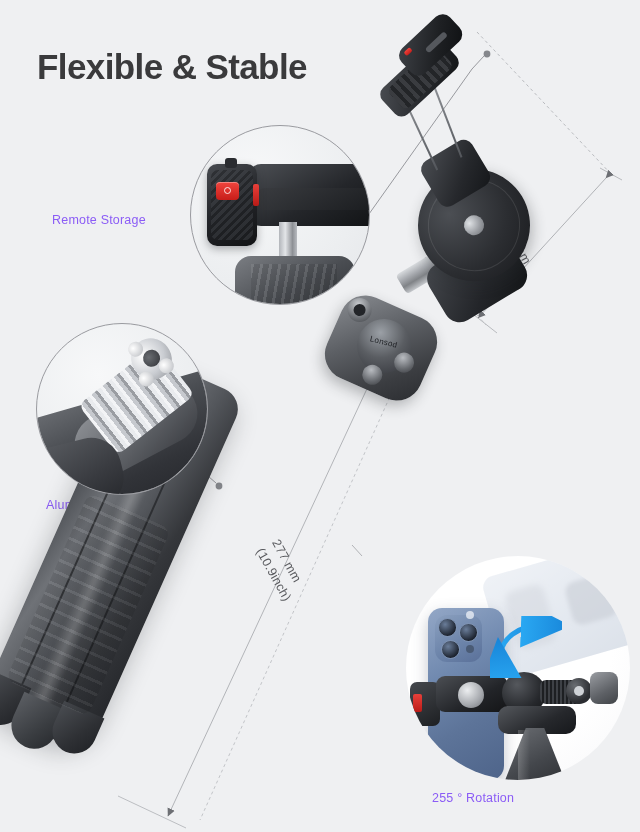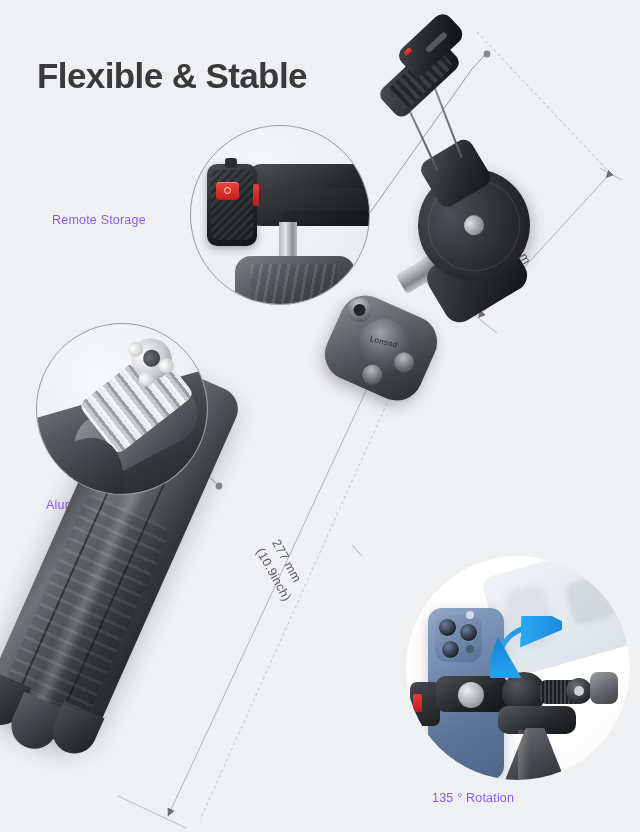--- a/index.html
+++ b/index.html
@@ -9,21 +9,21 @@
     font-family:"Liberation Sans", sans-serif;
     background:#eff0f2;
     position:relative;
     overflow:hidden;
     color:#4a4a4e;
   }
   #stage{ position:absolute; inset:0; width:640px; height:832px; }
 
   
   .title{
-    position:absolute; left:37px; top:56px;
+    position:absolute; left:37px; top:47px;
     font-size:35px; font-weight:bold; letter-spacing:-0.6px;
     color:#3a3a3c; white-space:nowrap;
   }
 
   
   .label{
     position:absolute; font-size:12.5px; color:#8b5cf6;
     white-space:nowrap; letter-spacing:.2px;
   }
   .lbl-remote{ left:52px; top:213px; }
@@ -104,21 +104,21 @@
       <circle cx="219" cy="486" r="3.4" fill="#85878c"></circle>
     </g>
 
     <g>
       <path d="M352,545 L362,556" stroke="#a9abaf" stroke-width="0.9" fill="none"></path>
     </g>
   </svg>
 
   <div class="label lbl-remote">Remote Storage</div>
   <div class="label lbl-alu">Aluminium inner core</div>
-  <div class="label lbl-rot">135 ° Rotation</div>
+  <div class="label lbl-rot">255 ° Rotation</div>
 
   <div class="dimlabel dim-top">
     <div>55-87mm</div>
     <div>(2.2-3.4inch)</div>
   </div>
 
   <div class="dimlabel dim-side">
     <div>277 mm</div>
     <div>(10.9inch)</div>
   </div>

